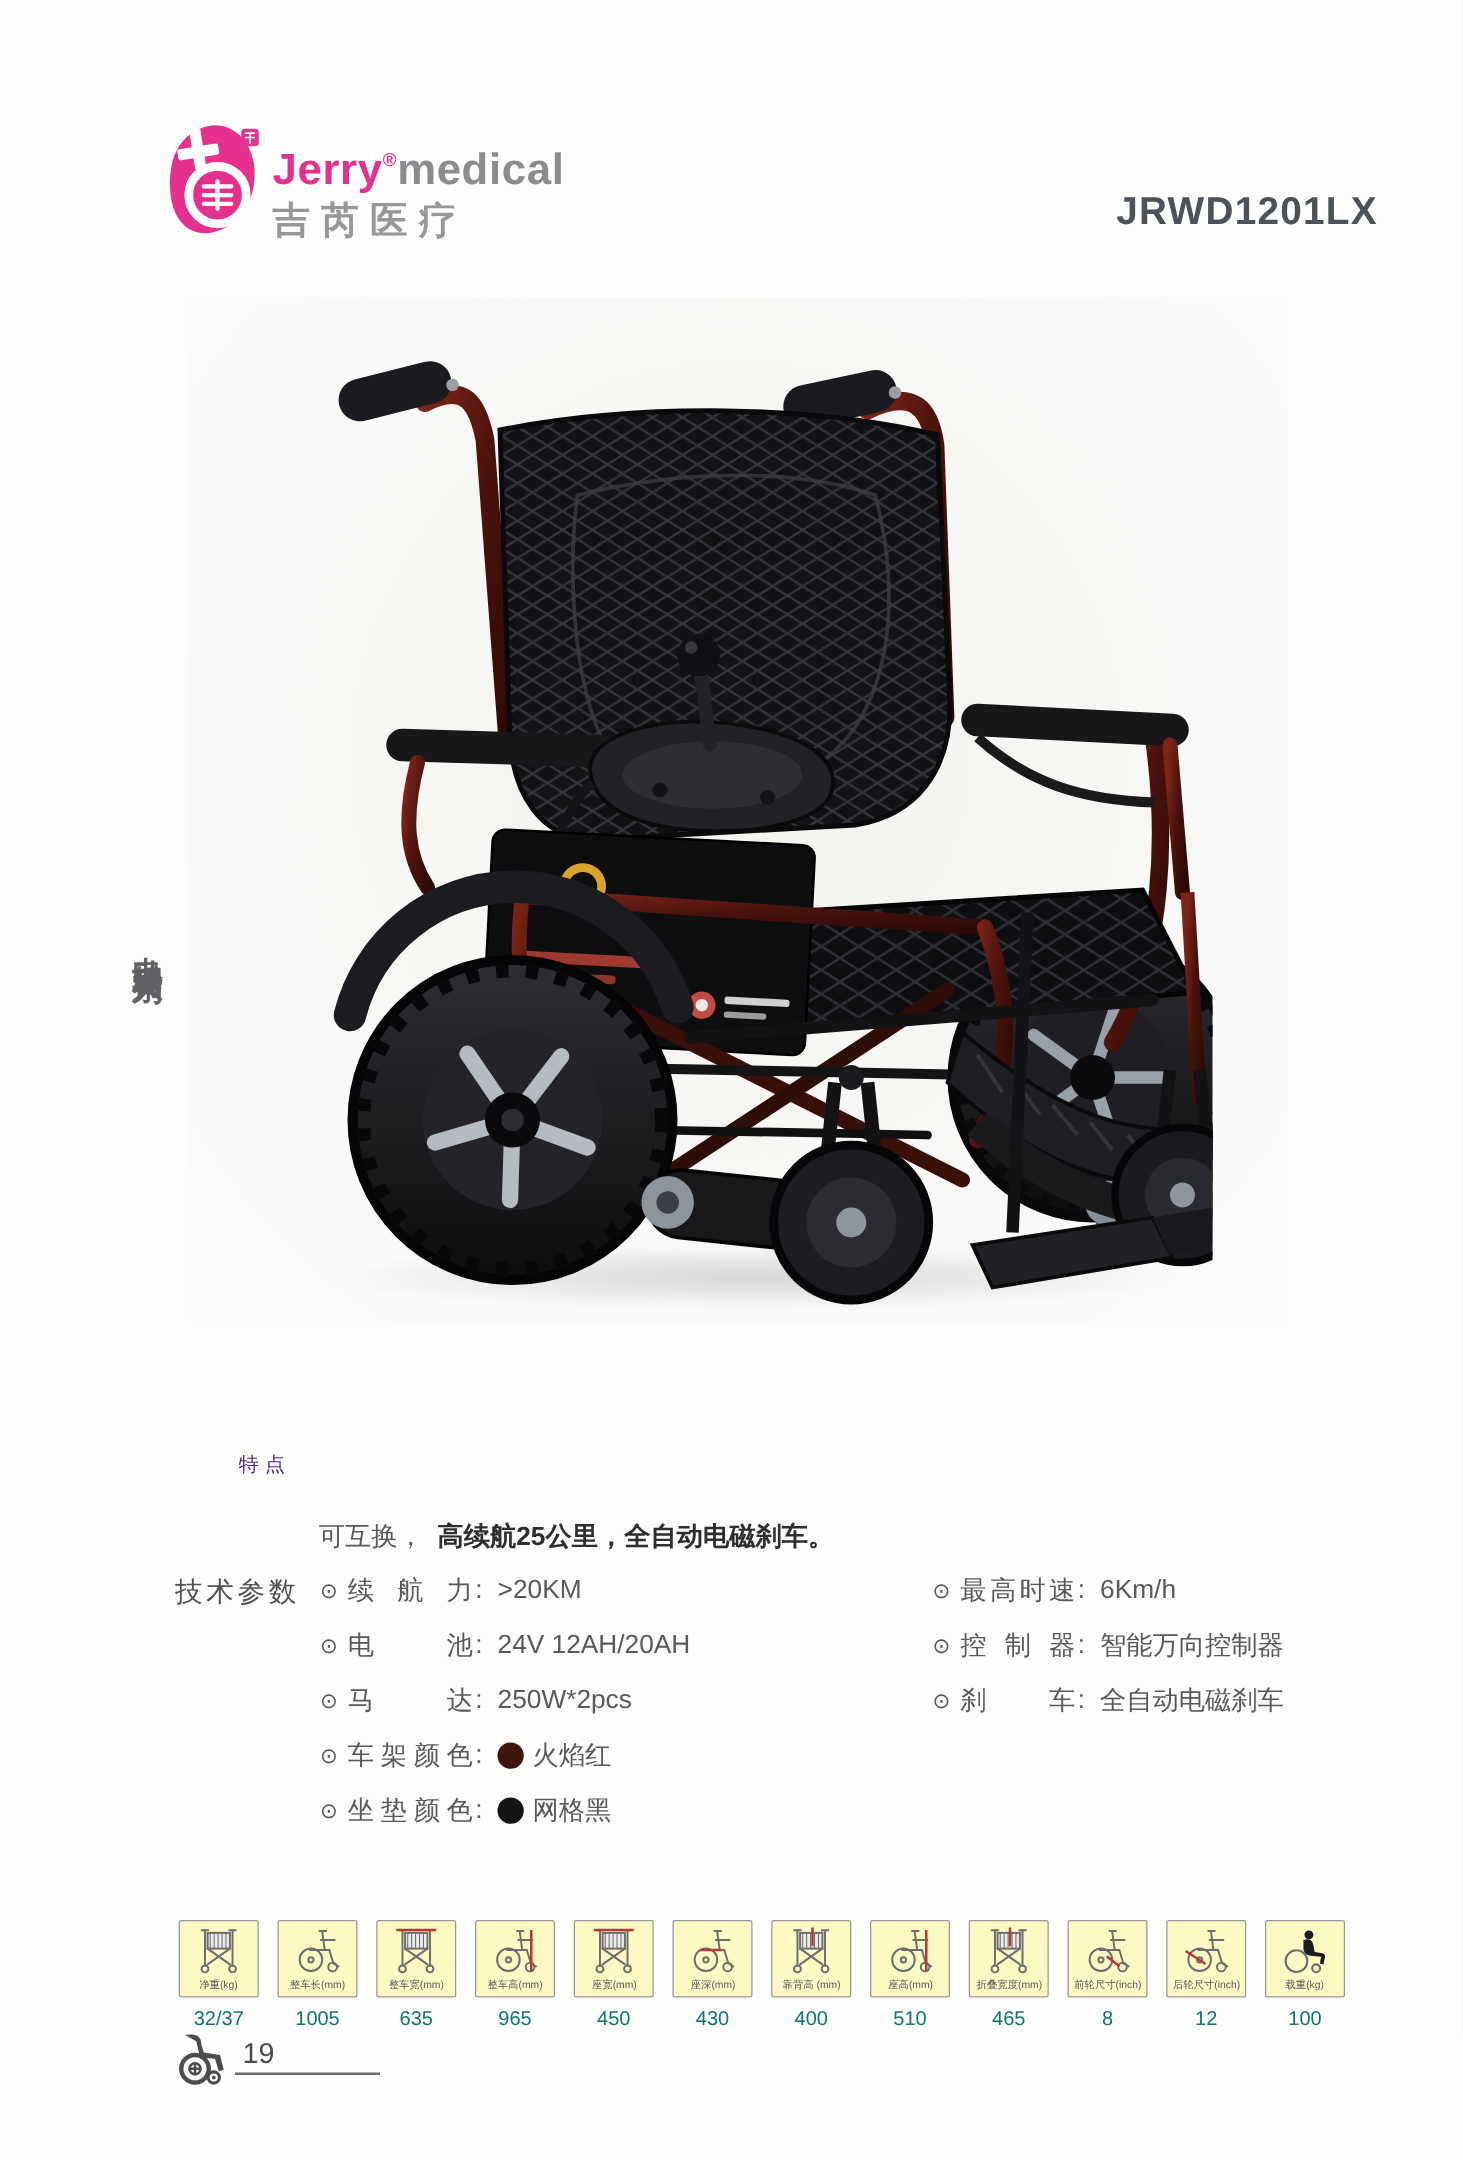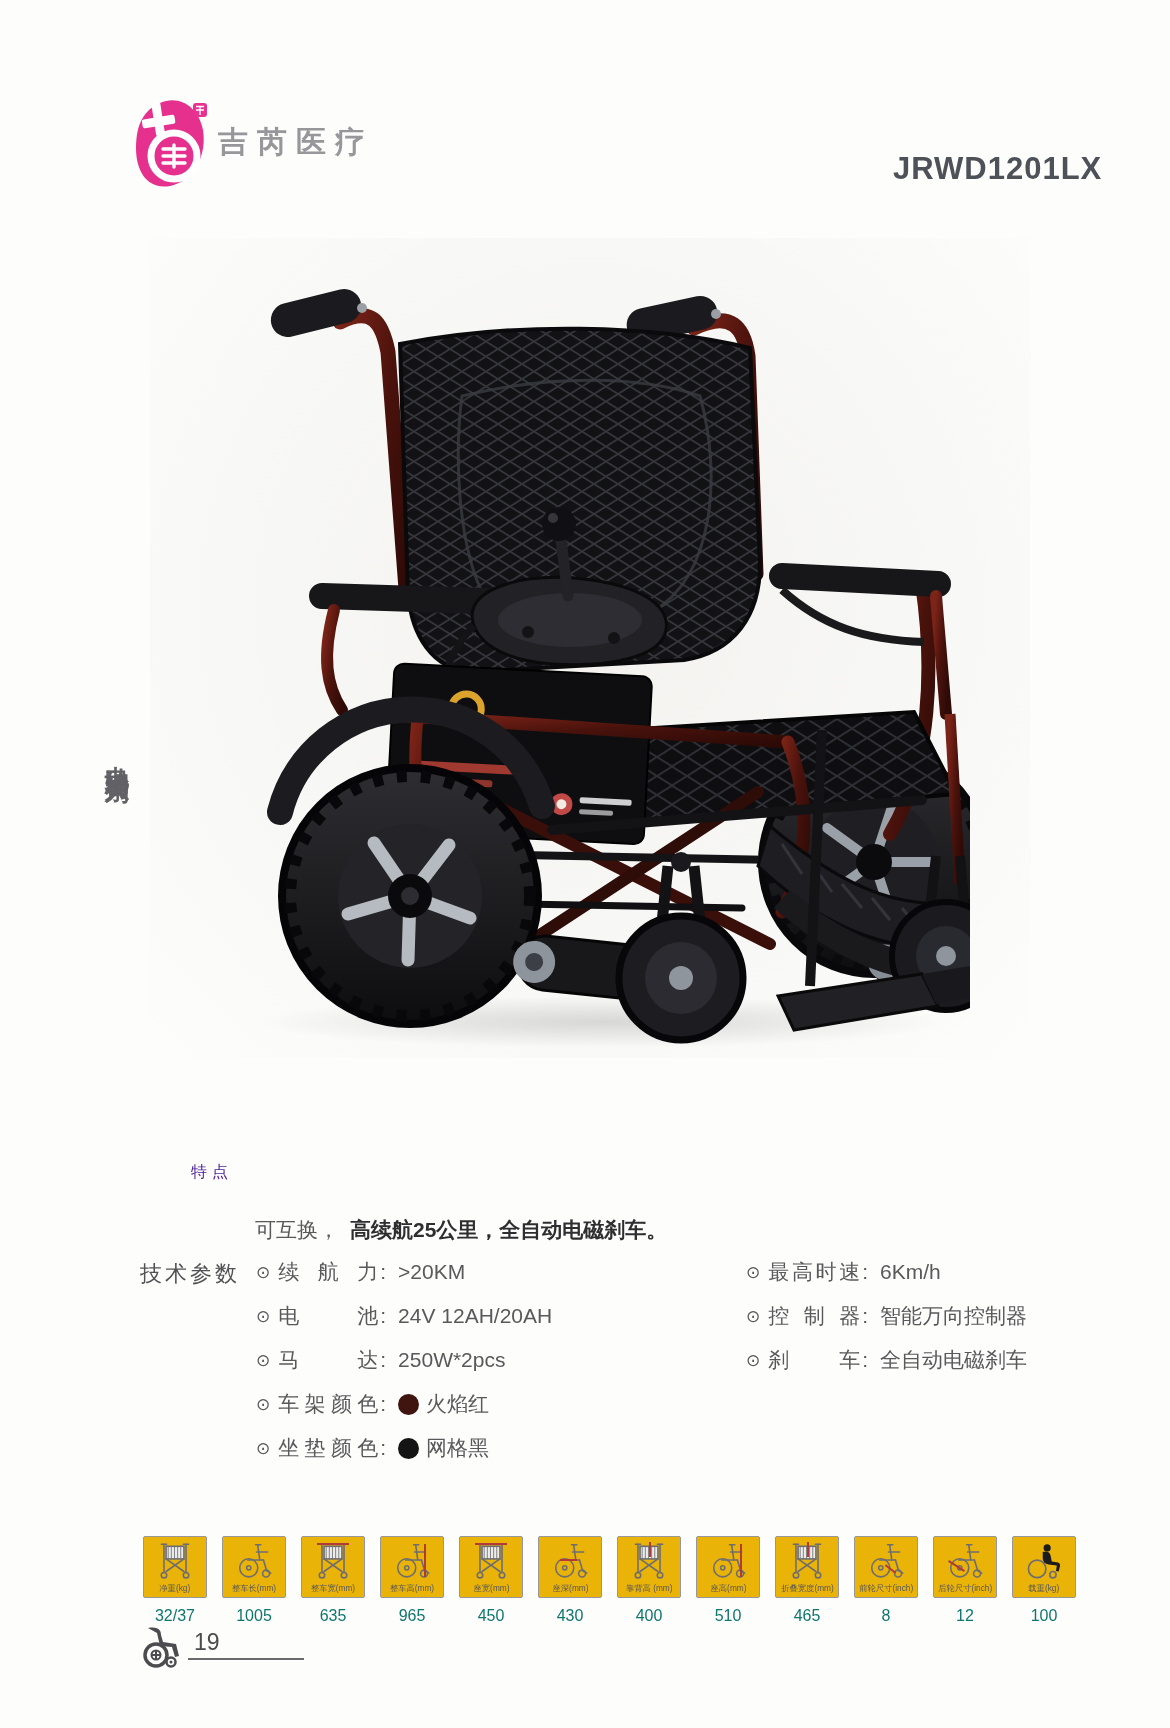--- a/index.html
+++ b/index.html
@@ -41,21 +41,21 @@
   .bullet { font-size:17px; color:#58585a; margin-right:8px; line-height:1; }
   .term { display:inline-block; text-align:justify; text-align-last:justify; }
   .tech-col.left .term { width:100px; }
   .tech-col.right .term { width:92px; }
   .colon { margin:0 12px 0 2px; }
   .swatch { width:21px; height:21px; border-radius:50%; margin-right:7px; display:inline-block; }
   
   .spec-strip { position:absolute; left:143px; top:1536px; display:flex; gap:15px; }
   .spec-cell { width:64px; text-align:center; }
   .spec-box { width:62px; height:60px; border:1px solid #97979a; border-radius:2px;
-    display:flex; flex-direction:column; align-items:center; background:#eab308; }
+    display:flex; flex-direction:column; align-items:center; background:#fef9c3; }
   .icwrap { position:relative; width:46px; height:42px; margin-top:3px; color:#6d6d71; }
   .icwrap svg { width:100%; height:100%; }
   .icwrap::after { content:""; position:absolute; background:#b23b37; display:none; }
   .m-htop::after { display:block; left:7px; right:7px; top:3px; height:2px; }
   .m-v::after    { display:block; top:4px; bottom:5px; right:9px; width:2px; }
   .m-vmid::after { display:block; top:2px; height:15px; left:50%; width:2px; }
   .m-hmid::after { display:block; left:13px; width:17px; top:19px; height:2px; }
   .m-diag::after { display:block; width:19px; height:2px; left:5px; top:25px; transform:rotate(33deg); }
   .m-diag-sm::after { display:block; width:13px; height:2px; left:21px; top:28px; transform:rotate(38deg); }
   .spec-name { font-size:9px; color:#56565a; line-height:1; margin:2px 0 4px; white-space:nowrap; transform:scale(.92); }
@@ -120,20 +120,21 @@
     <g stroke="#fff" stroke-width="3.4" stroke-linecap="round">
       <path d="M30 54 h22 M30 61 h22 M30 68 h22 M41 50 v22"></path>
     </g>
     <rect x="60" y="8" width="14" height="14" rx="3" fill="#e6338f"></rect>
     <g stroke="#fff" stroke-width="1.3">
       <path d="M63 11.5 h8 M63 15 h8 M67 11 v9"></path>
     </g>
   </svg>
 
   <div class="brand-text">
+    <div class="brand-en"><span class="pink">Jerry</span><span class="reg">®</span><span class="gray">medical</span></div>
     <div class="brand-cn">吉芮医疗</div>
   </div>
 
   <div class="model-no">JRWD1201LX</div>
 
   <div class="side-label">电动轮椅系列</div>
 
   <div class="photo-bg"></div>
   <svg class="wc" viewBox="0 0 748 812">
     <defs>

